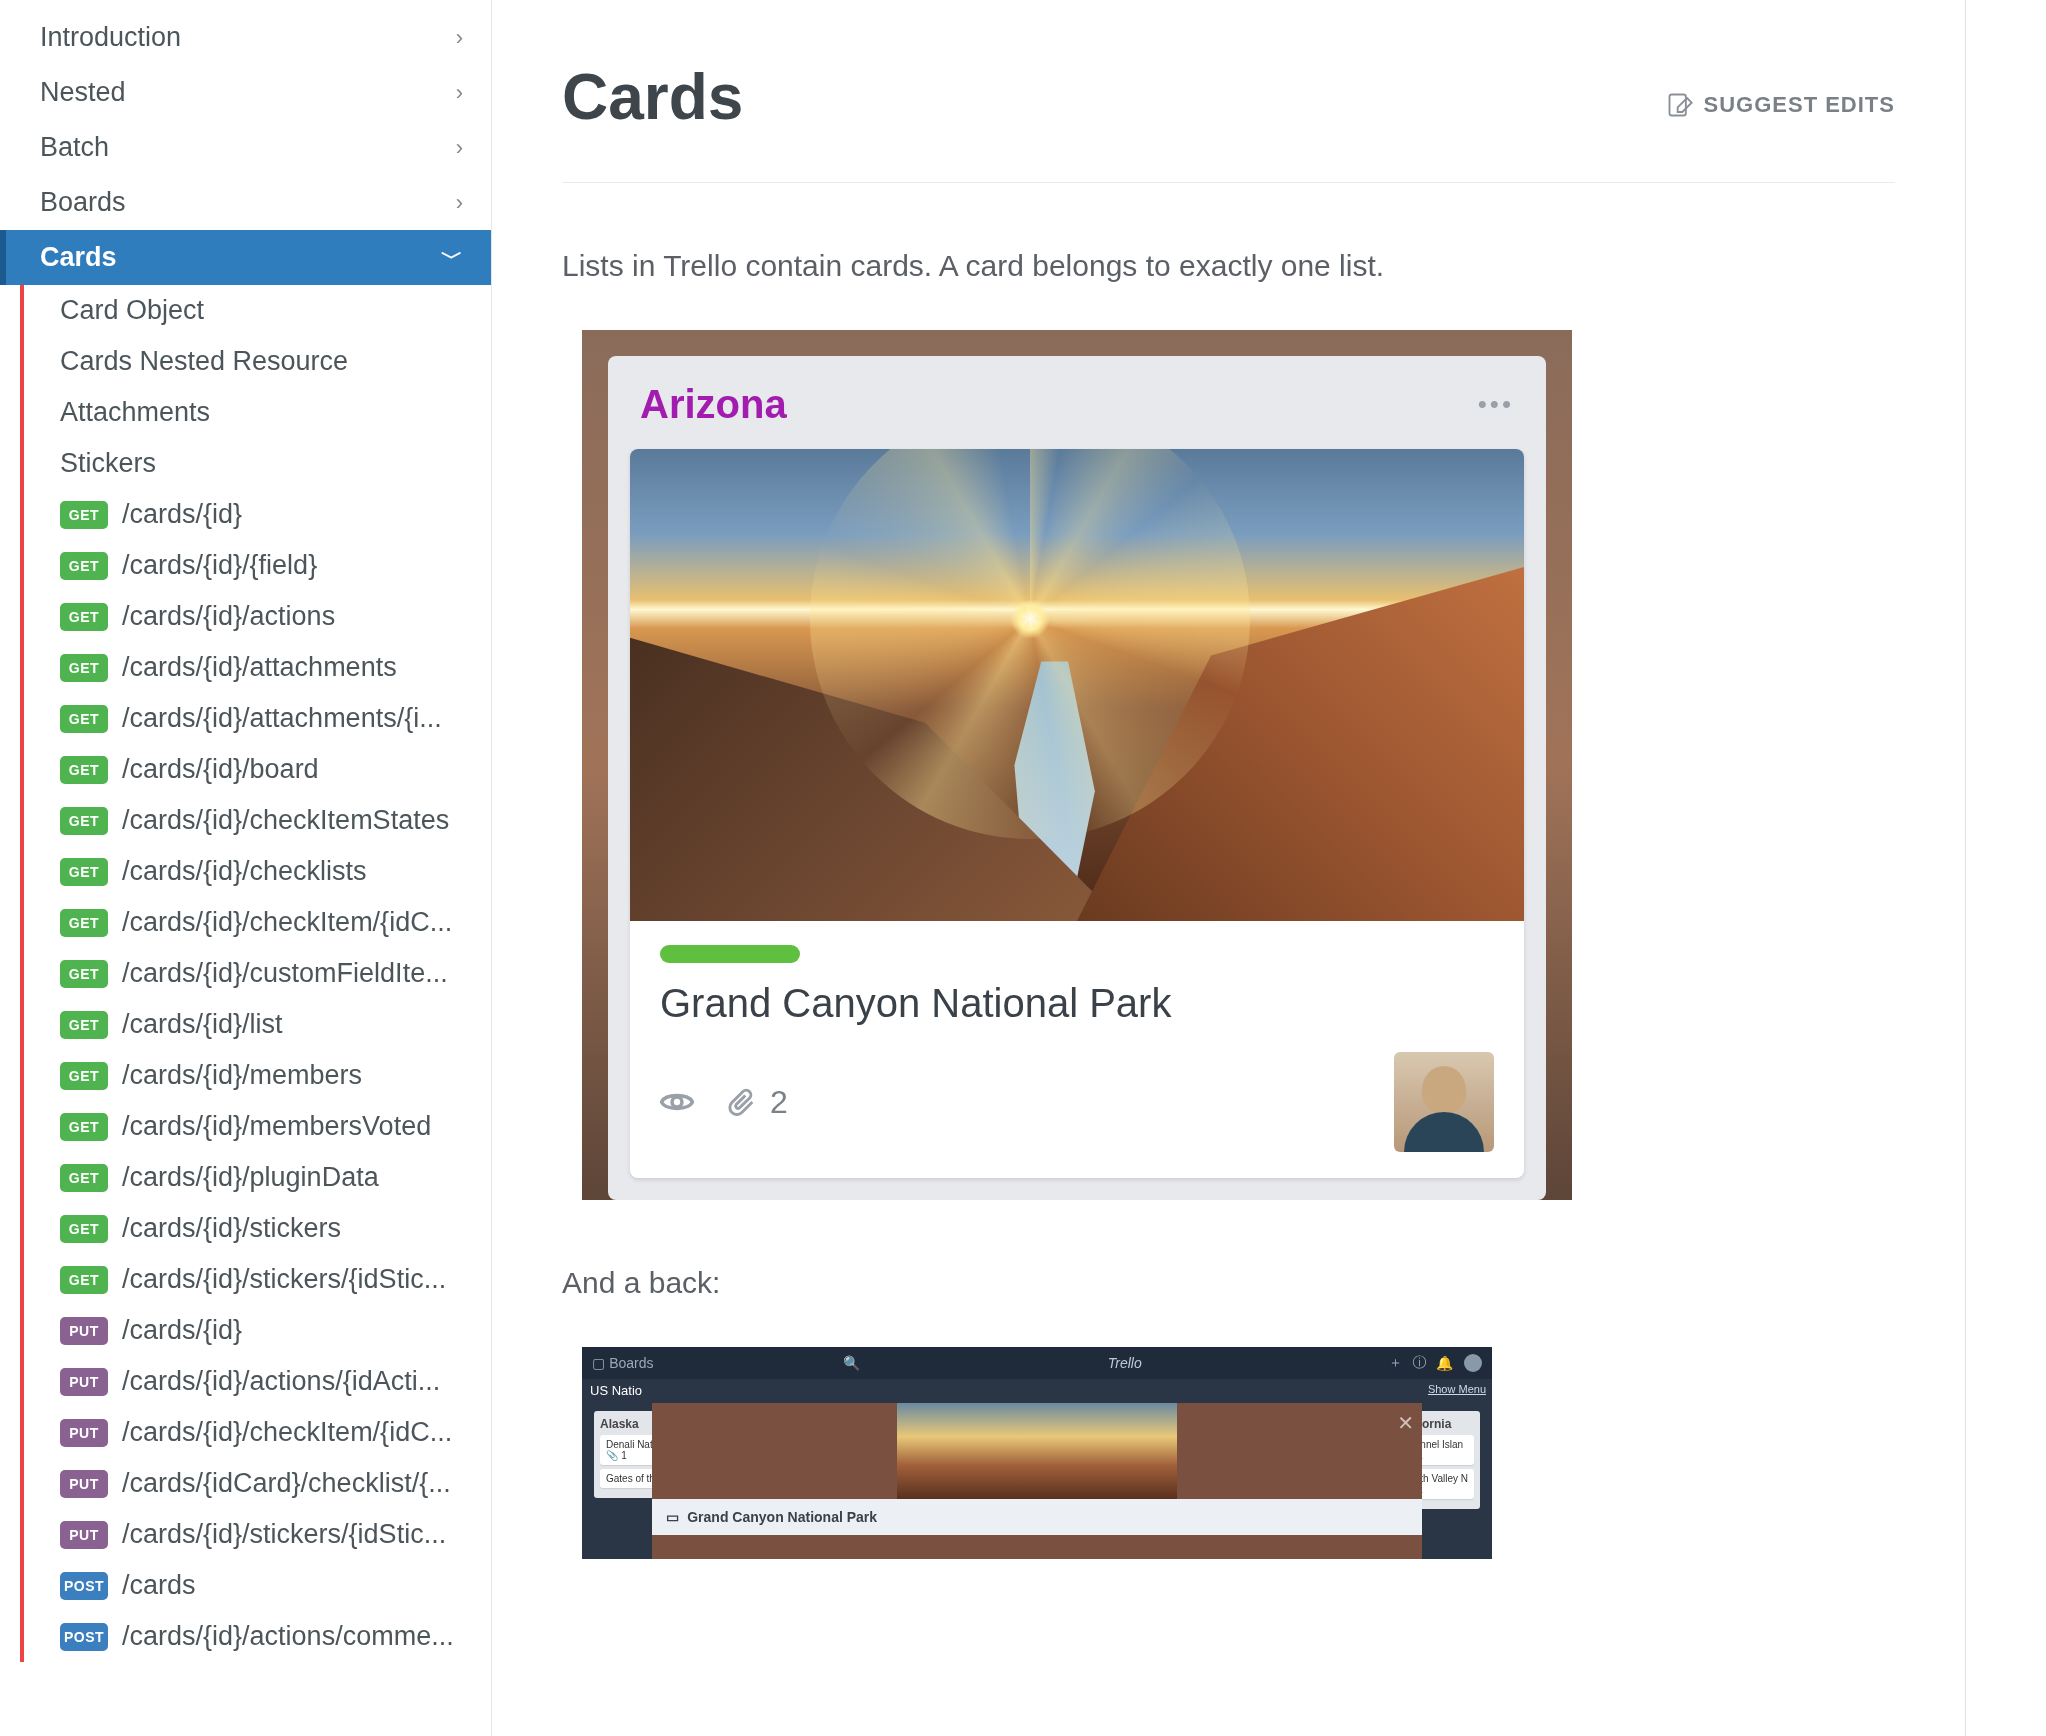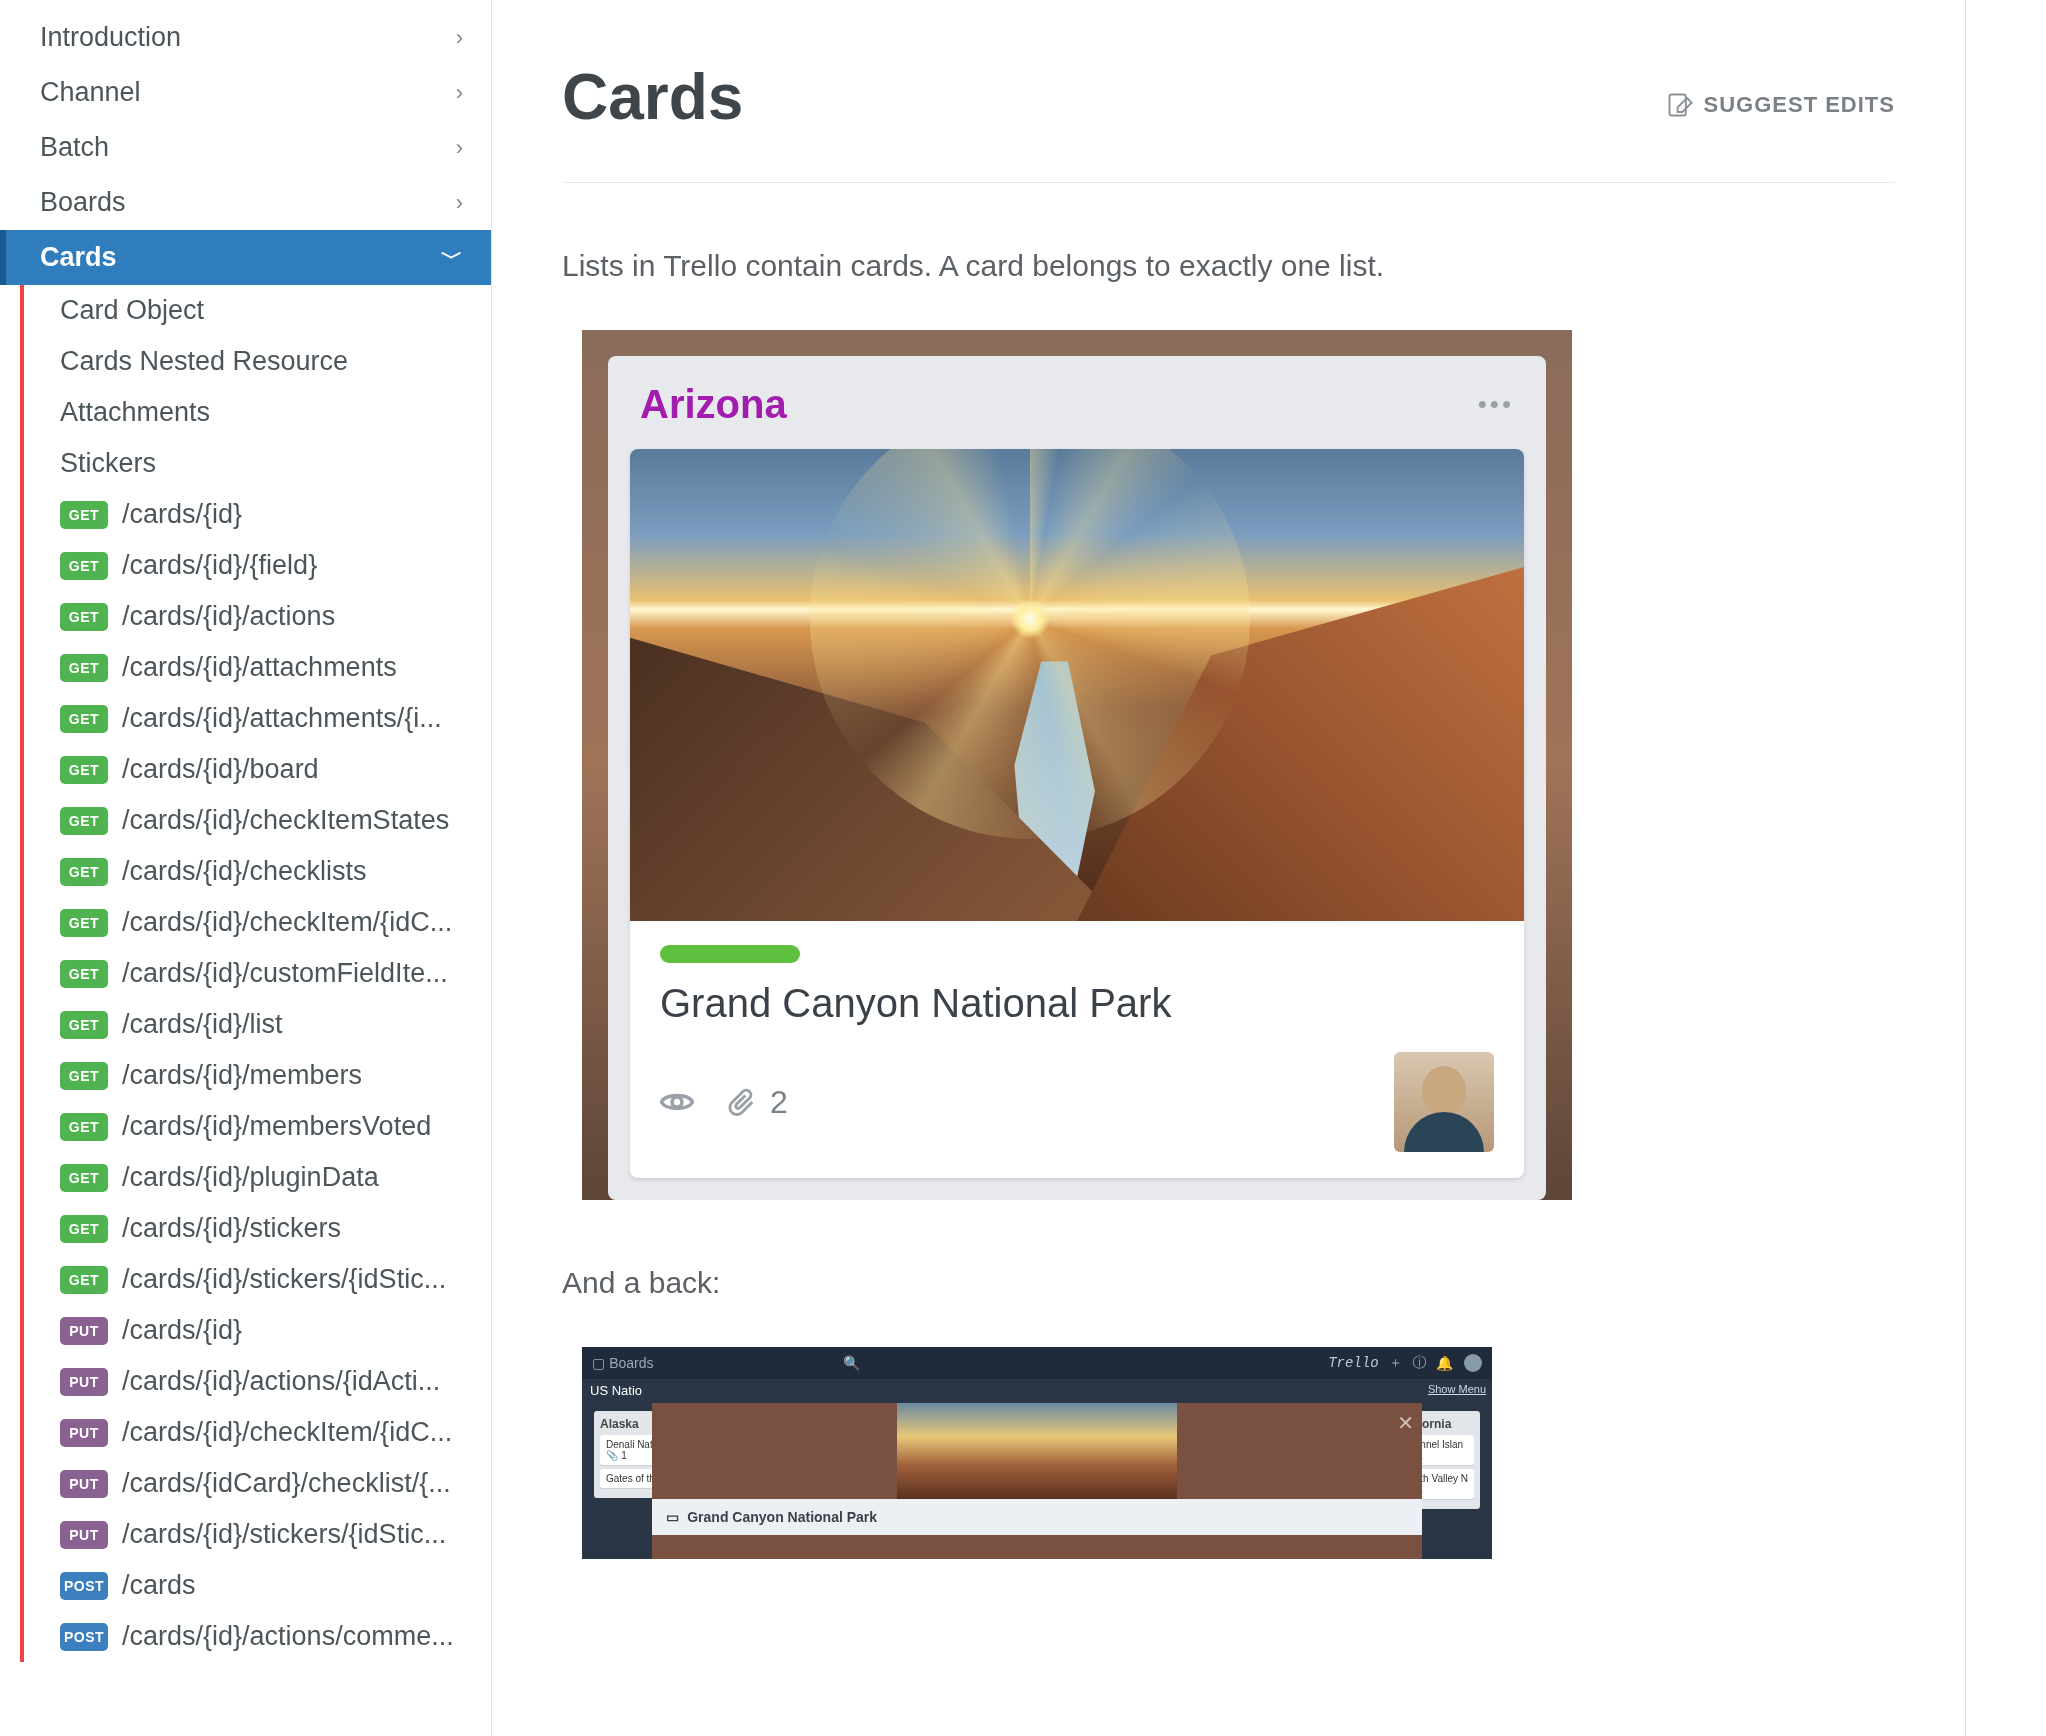--- a/index.html
+++ b/index.html
@@ -275,21 +275,21 @@
   .trello-topbar {
     height: 32px;
     background: #1f2a3a;
     display: flex;
     align-items: center;
     padding: 0 10px;
     gap: 10px;
     color: #9aa8b8;
     font-size: 14px;
   }
-  .trello-center { flex: 1; text-align: right; font-style: italic; font-family: Liberation Mono, monospace; color: #c0c8d8; }
+  .trello-center { flex: 1; text-align: center; font-style: italic; font-family: Liberation Sans, sans-serif; color: #c0c8d8; }
   .board-row {
     display: flex;
     height: 180px;
     background: #2a3545;
     position: relative;
   }
   .board-col {
     background: #e2e5ea;
     margin: 6px;
     width: 90px;
@@ -347,21 +347,21 @@
 </head>
 <body>
 
 <nav class="sidebar">
   <div id="sections">
       <div class="sidebar-section">
         <span>Introduction</span>
         <span class="chevron">›</span>
       </div>
       <div class="sidebar-section">
-        <span>Channel</span>
+        <span>Nested</span>
         <span class="chevron">›</span>
       </div>
       <div class="sidebar-section">
         <span>Batch</span>
         <span class="chevron">›</span>
       </div>
       <div class="sidebar-section">
         <span>Boards</span>
         <span class="chevron">›</span>
       </div>

